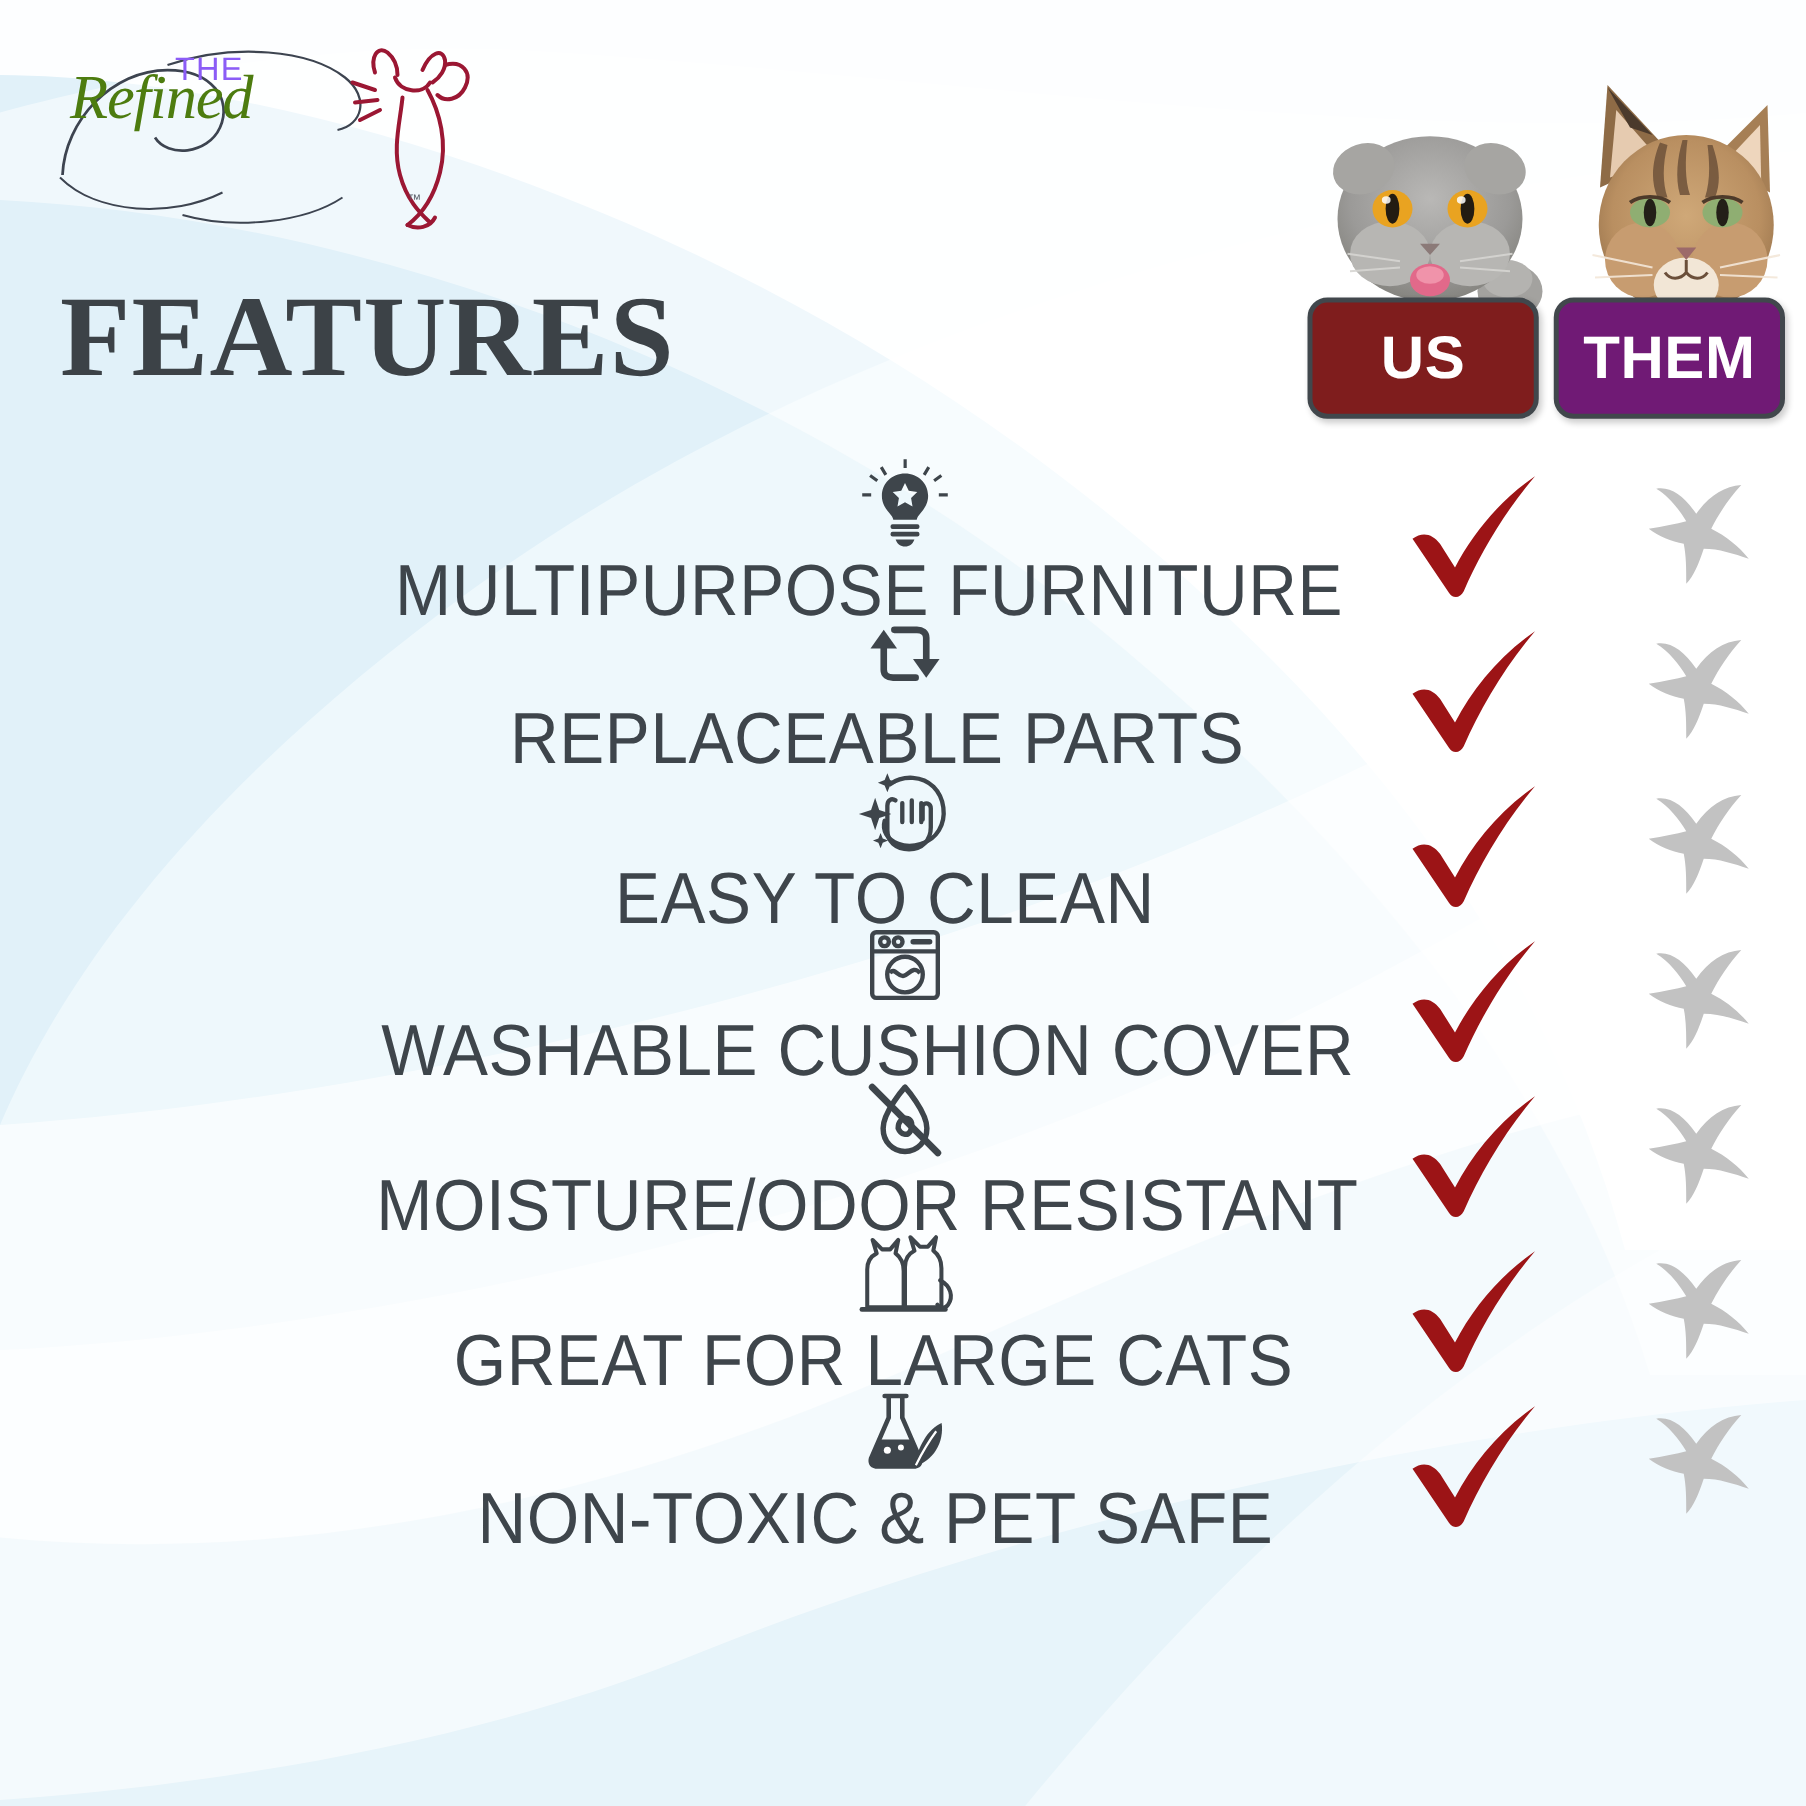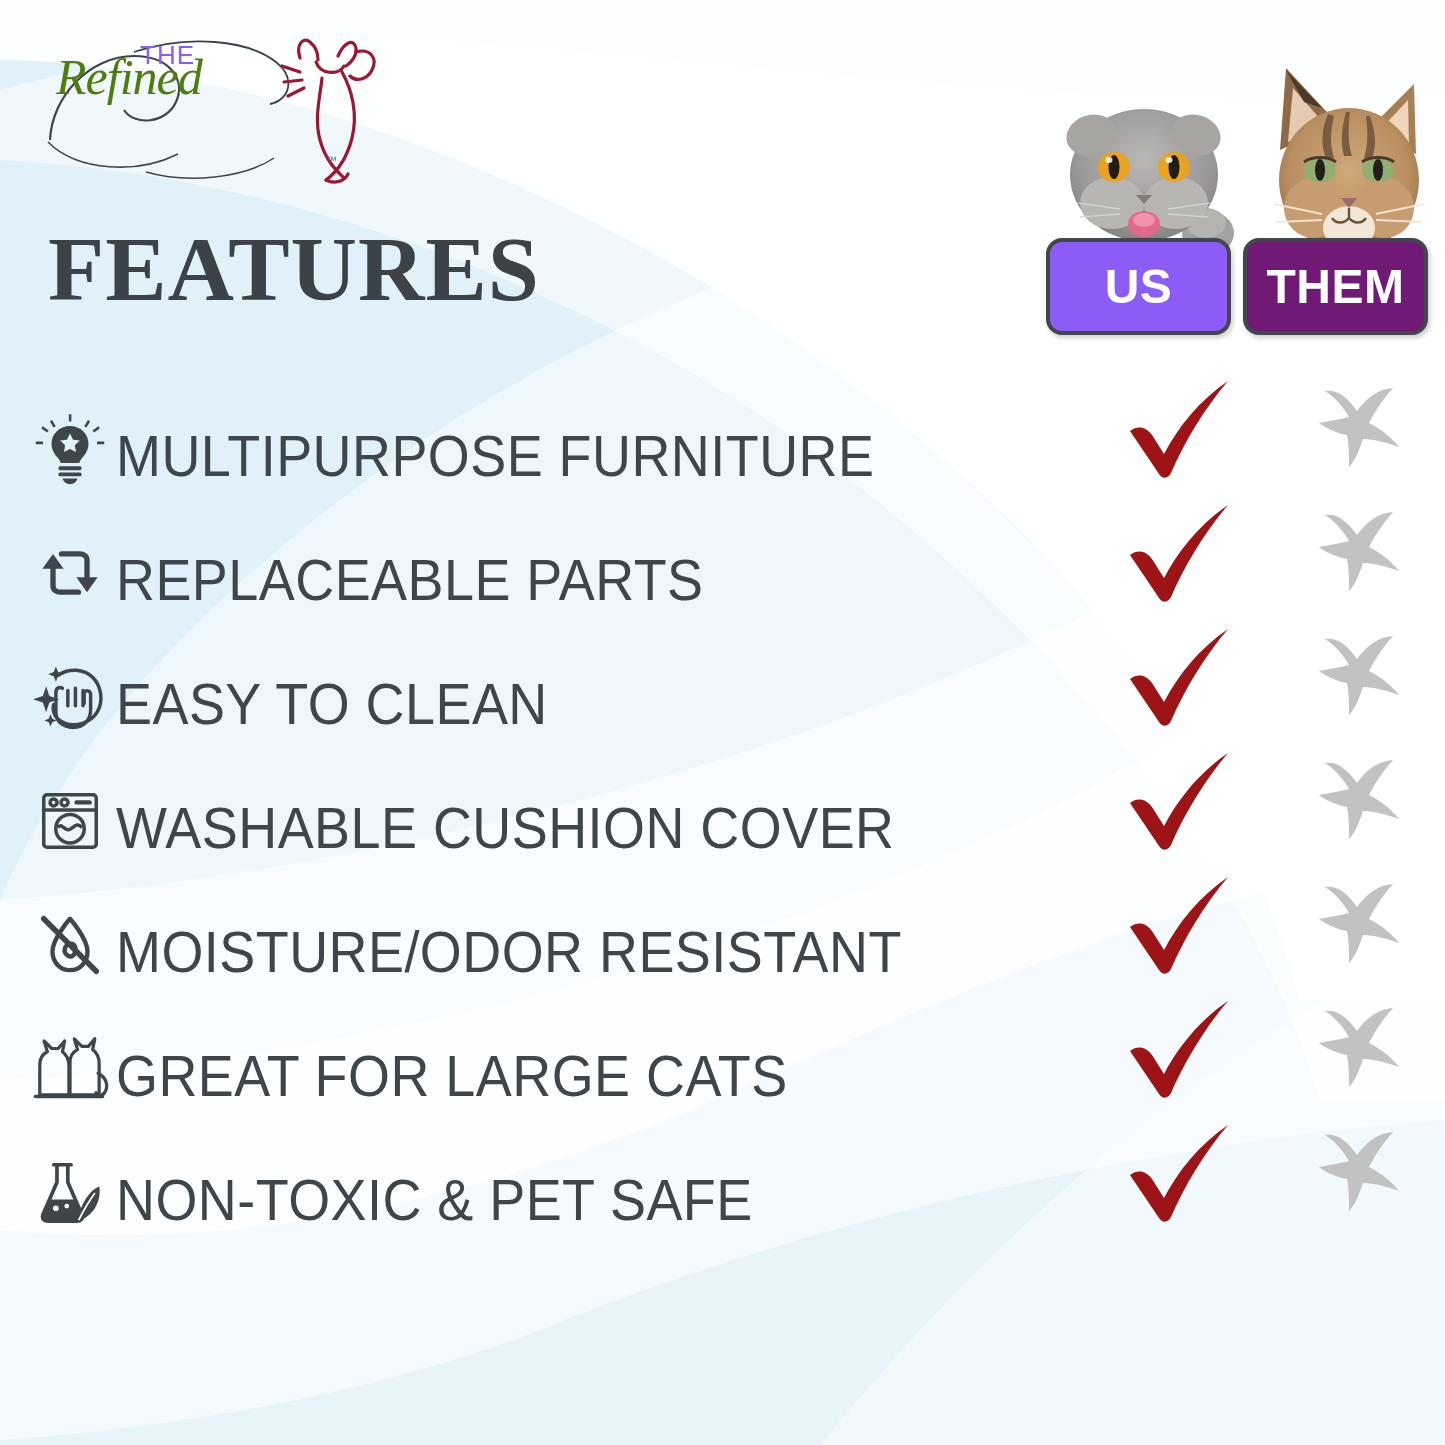--- a/index.html
+++ b/index.html
@@ -104,21 +104,21 @@
     box-sizing: border-box;
     display: flex;
     align-items: center;
     justify-content: center;
     color: #ffffff;
     font-weight: bold;
     font-size: 48px;
     letter-spacing: 0.5px;
     box-shadow: 2px 3px 5px rgba(0,0,0,0.20);
   }
-  .badge-us   { background: #8b5cf6; }
+  .badge-us   { background: #7f1d1d; }
   .badge-them { background: #701a75; }
 
   
   .page-title {
     position: absolute;
     left: 48px;
     top: 223px;
     font-size: 92px;
     font-weight: bold;
     letter-spacing: 1px;
@@ -133,21 +133,22 @@
     position: absolute;
     left: 24px;
     top: 365px;
     width: 1400px;
     z-index: 5;
   }
   .feature-row {
     position: relative;
     height: 124px;
     display: flex;
-    align-items: flex-end;
+    align-items: center;
+    flex-direction: column;
   }
   .feat-icon {
     width: 92px;
     min-width: 92px;
     height: 80px;
     display: flex;
     align-items: center;
     justify-content: center;
   }
   .feat-icon svg { display: block; }

